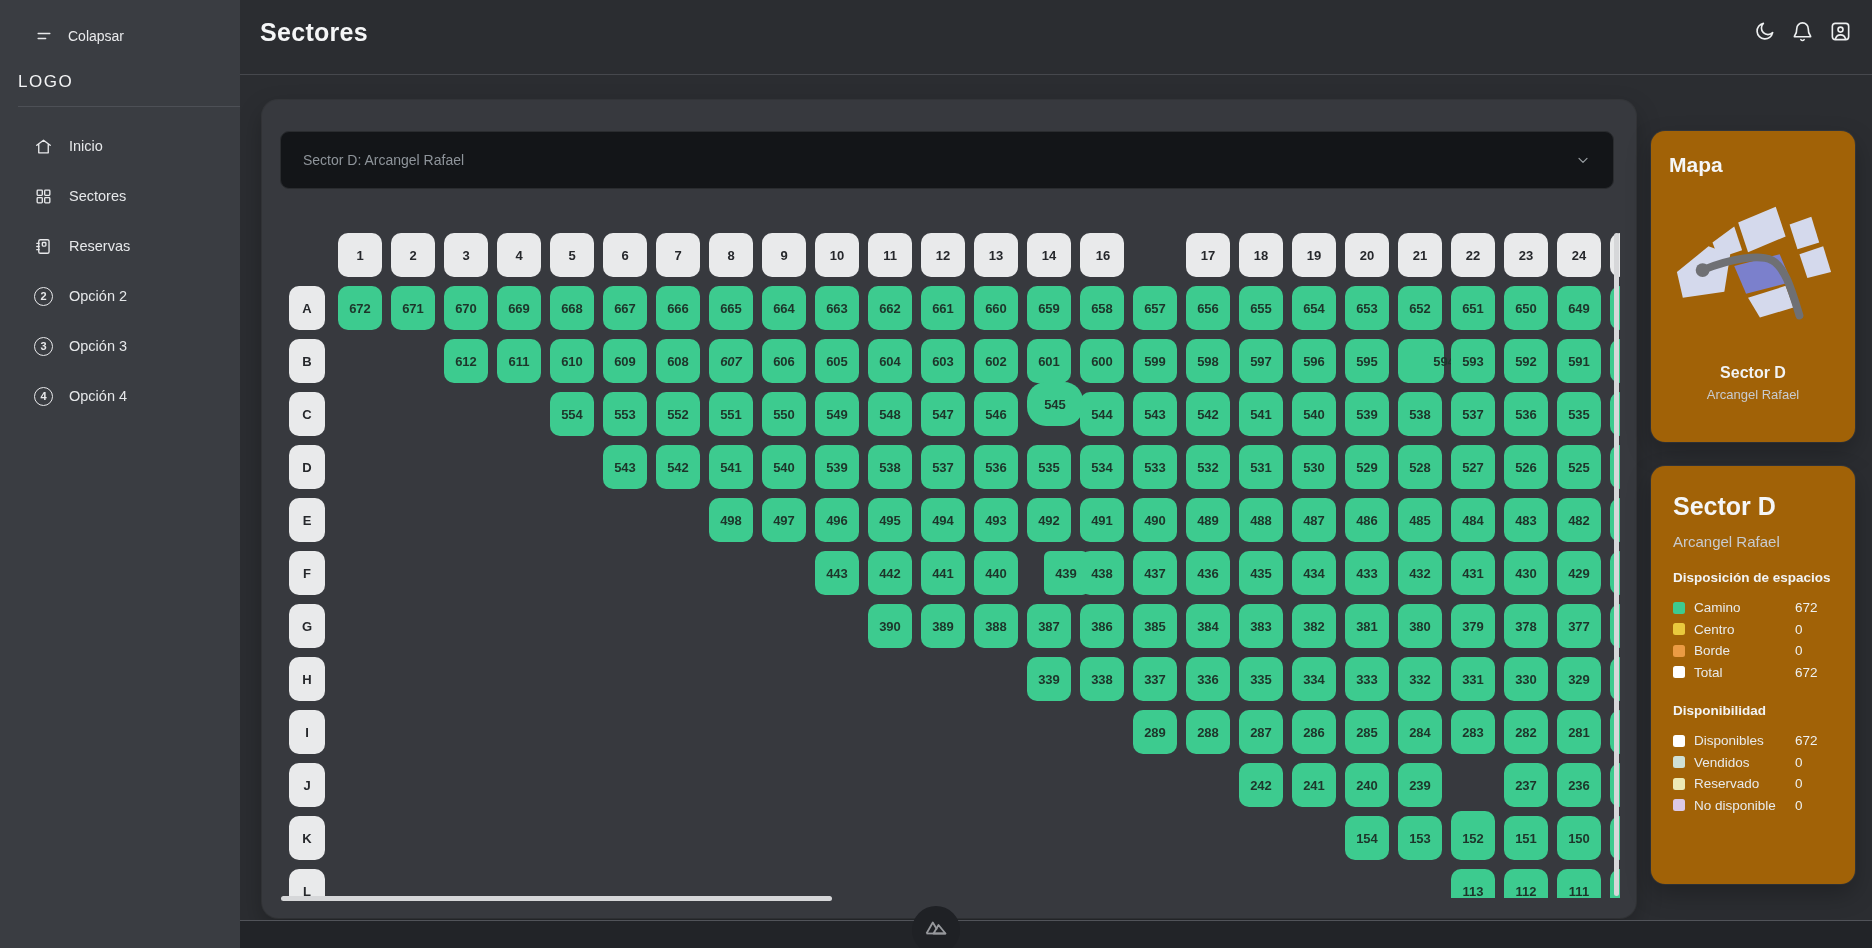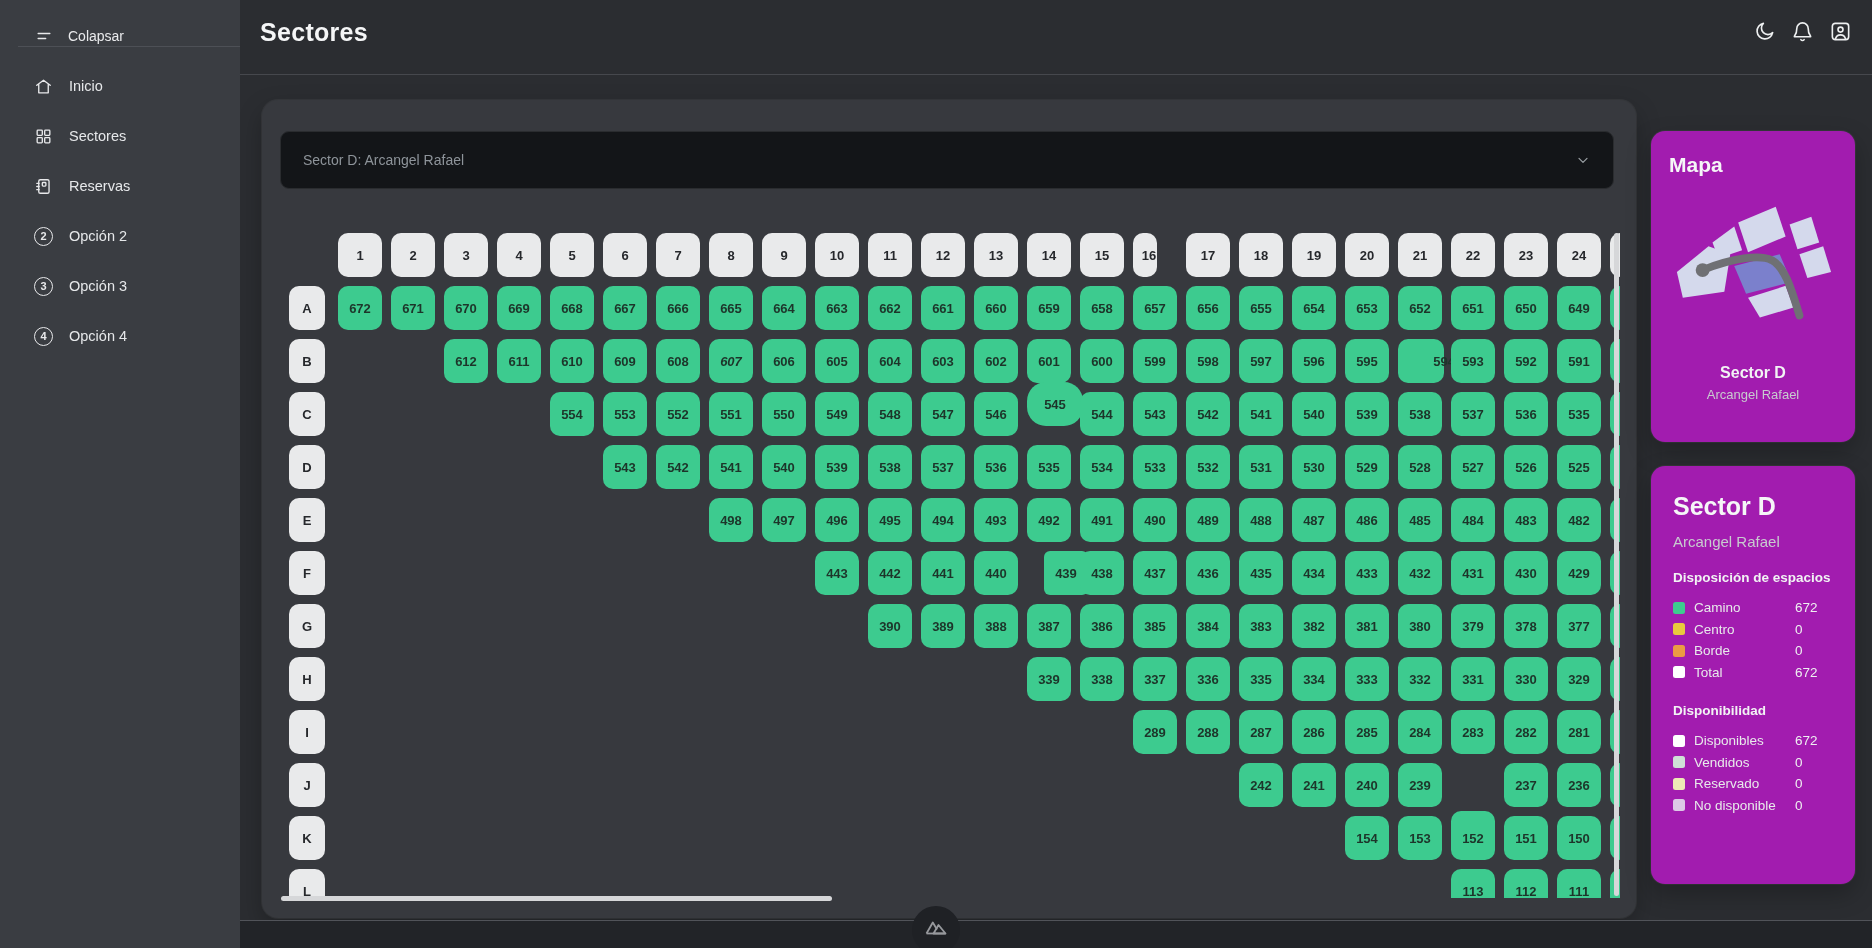--- a/index.html
+++ b/index.html
@@ -38,21 +38,21 @@
   .grid-content { position:relative; width:1420px; height:680px; }
   .cell { position:absolute; height:44px; border-radius:10px; display:flex; align-items:center; justify-content:center;
           font-size:13px; font-weight:700; }
   .cell.head { background:#e9eaeb; color:#26282c; }
   .cell.seat { background:#3dcb8f; color:#1d352a; cursor:pointer; }
 
   .vscroll { position:absolute; left:1352px; top:133px; width:5px; height:663px; background:#d6d7d9; border-radius:3px; cursor:pointer; }
   .hscroll { position:absolute; left:19px; top:796px; width:551px; height:5px; background:#d6d7d9; border-radius:3px; cursor:pointer; }
 
   
-  .side-card { position:absolute; background:#a21caf; border-radius:14px;
+  .side-card { position:absolute; background:#a16207; border-radius:14px;
                box-shadow:0 0 0 1px rgba(255,255,255,.05), 0 10px 24px rgba(0,0,0,.25); }
   .map-card { left:1651px; top:131px; width:204px; height:311px; padding:22px 18px; }
   .map-card-title { font-size:21px; font-weight:800; color:#f5f6f7; }
   .map-figure { margin:14px auto 8px auto; width:168px; height:165px; display:flex; align-items:center; justify-content:center; }
   .map-sector-name { text-align:center; font-size:16px; font-weight:700; color:#f2f3f4; margin-top:2px; }
   .map-sector-sub { text-align:center; font-size:13px; color:#c8cbcf; margin-top:5px; }
 
   .info-card { left:1651px; top:466px; width:204px; height:418px; padding:26px 22px; }
   .info-title { font-size:25px; font-weight:800; color:#f5f6f7; }
   .info-sub { font-size:15px; color:#c8cbcf; margin-top:12px; }
@@ -75,20 +75,21 @@
 
   <aside class="sidebar">
     <div class="collapse-row">
       <span class="icon">
         <svg width="20" height="20" viewBox="0 0 24 24">
             <path d="M5 9h14M5 15h9"></path>
           </svg>
       </span>
       <span>Colapsar</span>
     </div>
+    <div class="logo">LOGO</div>
     <div class="side-divider"></div>
 
     <div class="nav-item">
       <span class="icon">
         <svg width="19" height="19" viewBox="0 0 24 24">
             <path d="M3.5 10.5 12 4l8.5 6.5M6 9v11h12V9"></path>
           </svg>
       </span>
       <span>Inicio</span>
     </div>
@@ -171,21 +172,21 @@
           <div class="cell head" style="left: 323px; top: 0px; width: 44px;">6</div>
           <div class="cell head" style="left: 376px; top: 0px; width: 44px;">7</div>
           <div class="cell head" style="left: 429px; top: 0px; width: 44px;">8</div>
           <div class="cell head" style="left: 482px; top: 0px; width: 44px;">9</div>
           <div class="cell head" style="left: 535px; top: 0px; width: 44px;">10</div>
           <div class="cell head" style="left: 588px; top: 0px; width: 44px;">11</div>
           <div class="cell head" style="left: 641px; top: 0px; width: 44px;">12</div>
           <div class="cell head" style="left: 694px; top: 0px; width: 44px;">13</div>
           <div class="cell head" style="left: 747px; top: 0px; width: 44px;">14</div>
           <div class="cell head" style="left: 800px; top: 0px; width: 44px;">15</div>
-          <div class="cell head" style="left: 853px; top: 0px; width: 24px; padding-left: 8px;">16</div>
+          <div class="cell head" style="left: 807px; top: 0px; width: 24px; padding-left: 8px;">16</div>
           <div class="cell head" style="left: 906px; top: 0px; width: 44px;">17</div>
           <div class="cell head" style="left: 959px; top: 0px; width: 44px;">18</div>
           <div class="cell head" style="left: 1012px; top: 0px; width: 44px;">19</div>
           <div class="cell head" style="left: 1065px; top: 0px; width: 44px;">20</div>
           <div class="cell head" style="left: 1118px; top: 0px; width: 44px;">21</div>
           <div class="cell head" style="left: 1171px; top: 0px; width: 44px;">22</div>
           <div class="cell head" style="left: 1224px; top: 0px; width: 44px;">23</div>
           <div class="cell head" style="left: 1277px; top: 0px; width: 44px;">24</div>
           <div class="cell head" style="left: 1330px; top: 0px; width: 44px;"></div>
           <div class="cell head" style="left: 9px; top: 53px; width: 36px;">A</div>

